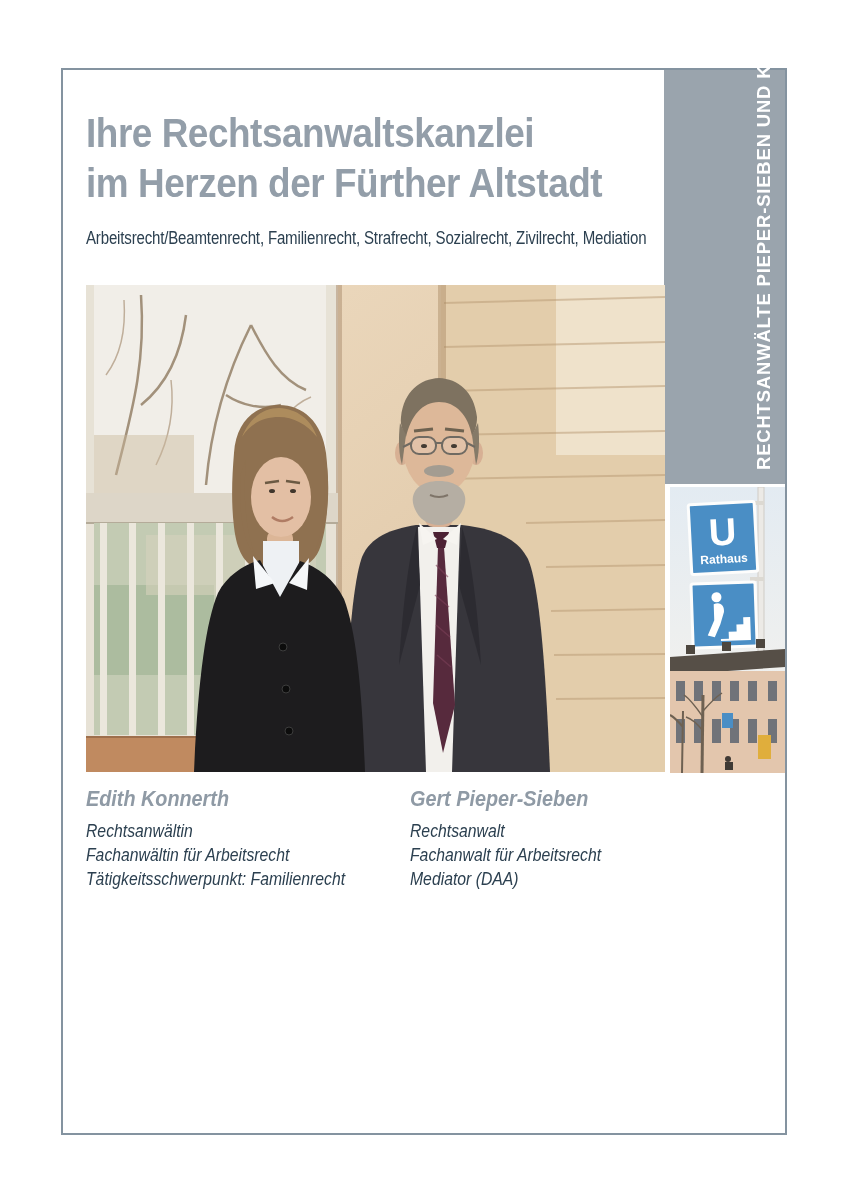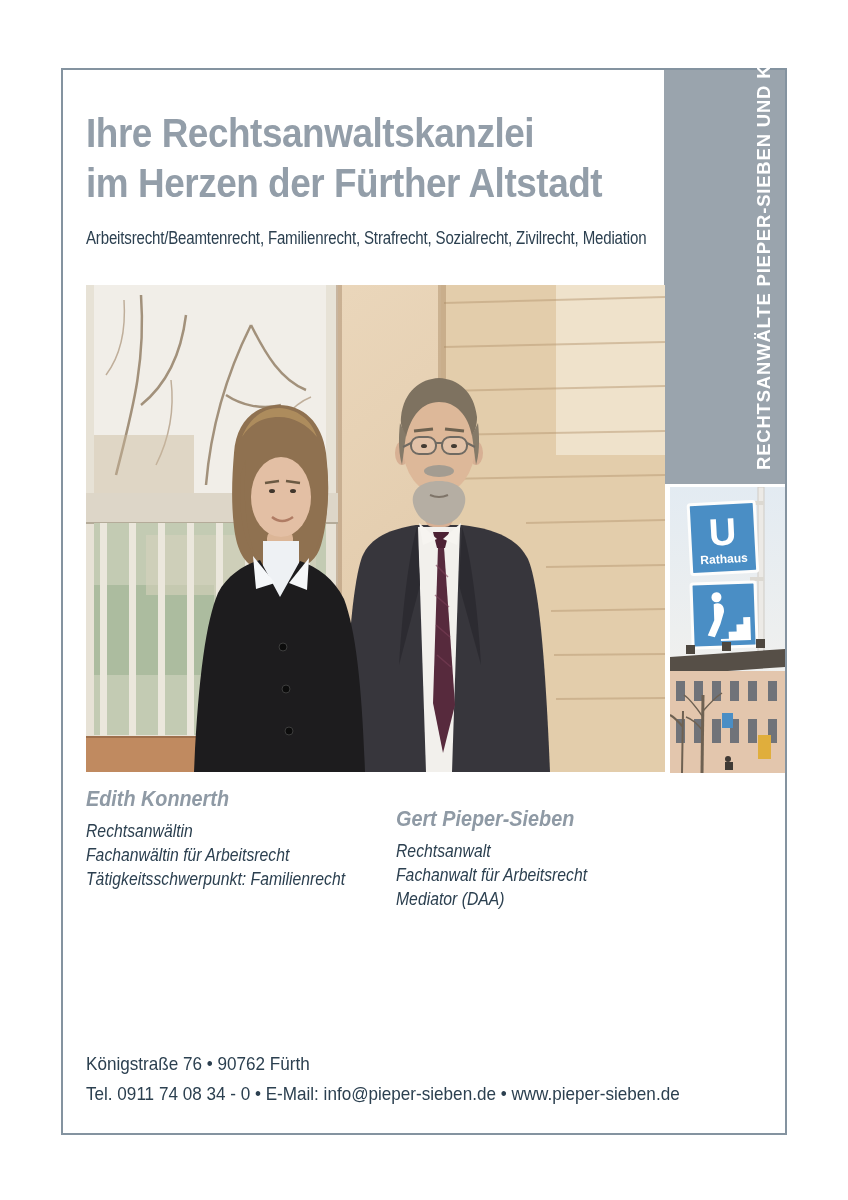--- a/index.html
+++ b/index.html
@@ -20,21 +20,21 @@
   .subtitle{position:absolute;left:23px;top:158px;color:#2C4050;font-size:17.5px;
             letter-spacing:-0.2px;transform:scaleX(0.86);transform-origin:left top;
             white-space:nowrap;}
   
   .main-photo{position:absolute;left:23px;top:215px;width:579px;height:487px;overflow:hidden;}
   .side-photo{position:absolute;left:607px;top:417px;width:115px;height:286px;overflow:hidden;}
   
   .names-row{position:absolute;left:23px;top:716px;width:660px;}
   .person-col{position:absolute;top:0;font-style:italic;}
   .person-col.c1{left:0;}
-  .person-col.c2{left:310px;margin-top:20px;}
+  .person-col.c2{left:324px;}
   .person-name{margin:0 0 7px 0;color:#8F9AA5;font-weight:700;font-size:22px;
                transform:scaleX(0.90);transform-origin:left top;white-space:nowrap;}
   .person-line{color:#2C4050;font-size:17.5px;line-height:24px;
                transform:scaleX(0.90);transform-origin:left top;white-space:nowrap;}
   
   .footer{position:absolute;left:23px;top:979px;}
   .footer-line{color:#2C4050;font-size:19px;line-height:30px;
                transform:scaleX(0.90);transform-origin:left top;white-space:nowrap;}
 </style>
 </head>
@@ -245,19 +245,15 @@
         <div class="person-line">Tätigkeitsschwerpunkt: Familienrecht</div>
       </div>
       <div class="person-col c2">
         <h3 class="person-name">Gert Pieper-Sieben</h3>
         <div class="person-line">Rechtsanwalt</div>
         <div class="person-line">Fachanwalt für Arbeitsrecht</div>
         <div class="person-line">Mediator (DAA)</div>
       </div>
     </div>
 
-    <div class="footer">
-      <div class="footer-line">Königstraße 76 • 90762 Fürth</div>
-      <div class="footer-line">Tel. 0911 74 08 34 - 0 • E-Mail: info@pieper-sieben.de • www.pieper-sieben.de</div>
-    </div>
 
   </div>
 </div>
 
 </body></html>

